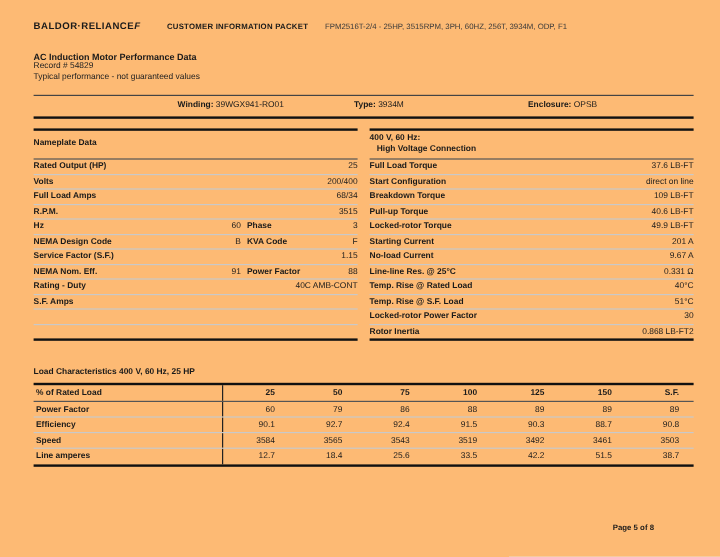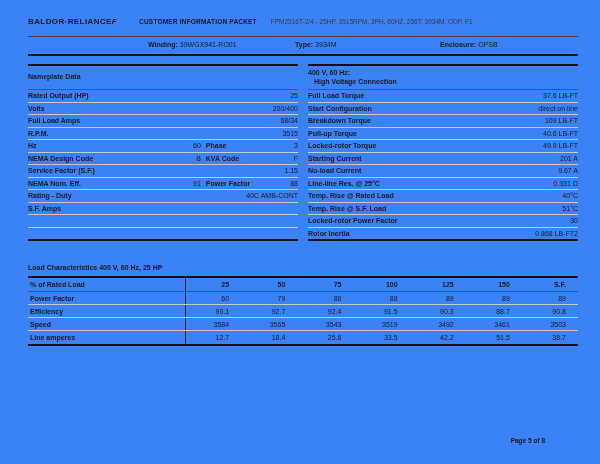--- a/index.html
+++ b/index.html
@@ -1,19 +1,19 @@
 <!DOCTYPE html>
 <html><head>
 <meta charset="utf-8">
 <style>
   * { margin:0; padding:0; box-sizing:border-box; }
   html,body { background:#e8e8e8; }
   body { font-family:"Liberation Sans", sans-serif; color:#1a1a1a; }
   .page {
-    position:relative; width:600px; height:464px; background:#3b82f6;
+    position:relative; width:600px; height:464px; background:#fdba74;
     overflow:hidden; margin:0 auto;
   }
   .content { margin:0 22px 0 28px; } 
 
   
   .doc-header { display:flex; align-items:baseline; margin-top:17px; }
   .logo { font-size:8px; font-weight:bold; letter-spacing:0.4px; white-space:nowrap; }
   .logo .mark { font-style:italic; font-weight:bold; }
   .packet-title { font-size:6.5px; font-weight:bold; letter-spacing:0.2px; margin-left:22px; white-space:nowrap; }
   .model-line { font-size:6.5px; color:#3a3a3a; margin-left:14px; white-space:nowrap; }
@@ -69,20 +69,25 @@
 
 <div class="page">
   <div class="content">
 
     <div class="doc-header">
       <span class="logo"><span>BALDOR·RELIANCE</span><span class="mark">F</span></span>
       <span class="packet-title">CUSTOMER INFORMATION PACKET</span>
       <span class="model-line">FPM2516T-2/4 - 25HP, 3515RPM, 3PH, 60HZ, 256T, 3934M, ODP, F1</span>
     </div>
 
+    <div class="title-block">
+      <div class="doc-title">AC Induction Motor Performance Data</div>
+      <div class="doc-sub">Record # 54829</div>
+      <div class="doc-sub">Typical performance - not guaranteed values</div>
+    </div>
 
     <div class="rule-thin" style="margin-top:10px;"></div>
 
     <div class="winding-row">
       <span class="winding-item wi-1"><b>Winding:</b>&nbsp;<span>39WGX941-RO01</span></span>
       <span class="winding-item wi-2"><b>Type:</b>&nbsp;<span>3934M</span></span>
       <span class="winding-item wi-3"><b>Enclosure:</b>&nbsp;<span>OPSB</span></span>
     </div>
 
     <div class="rule-thick"></div>

